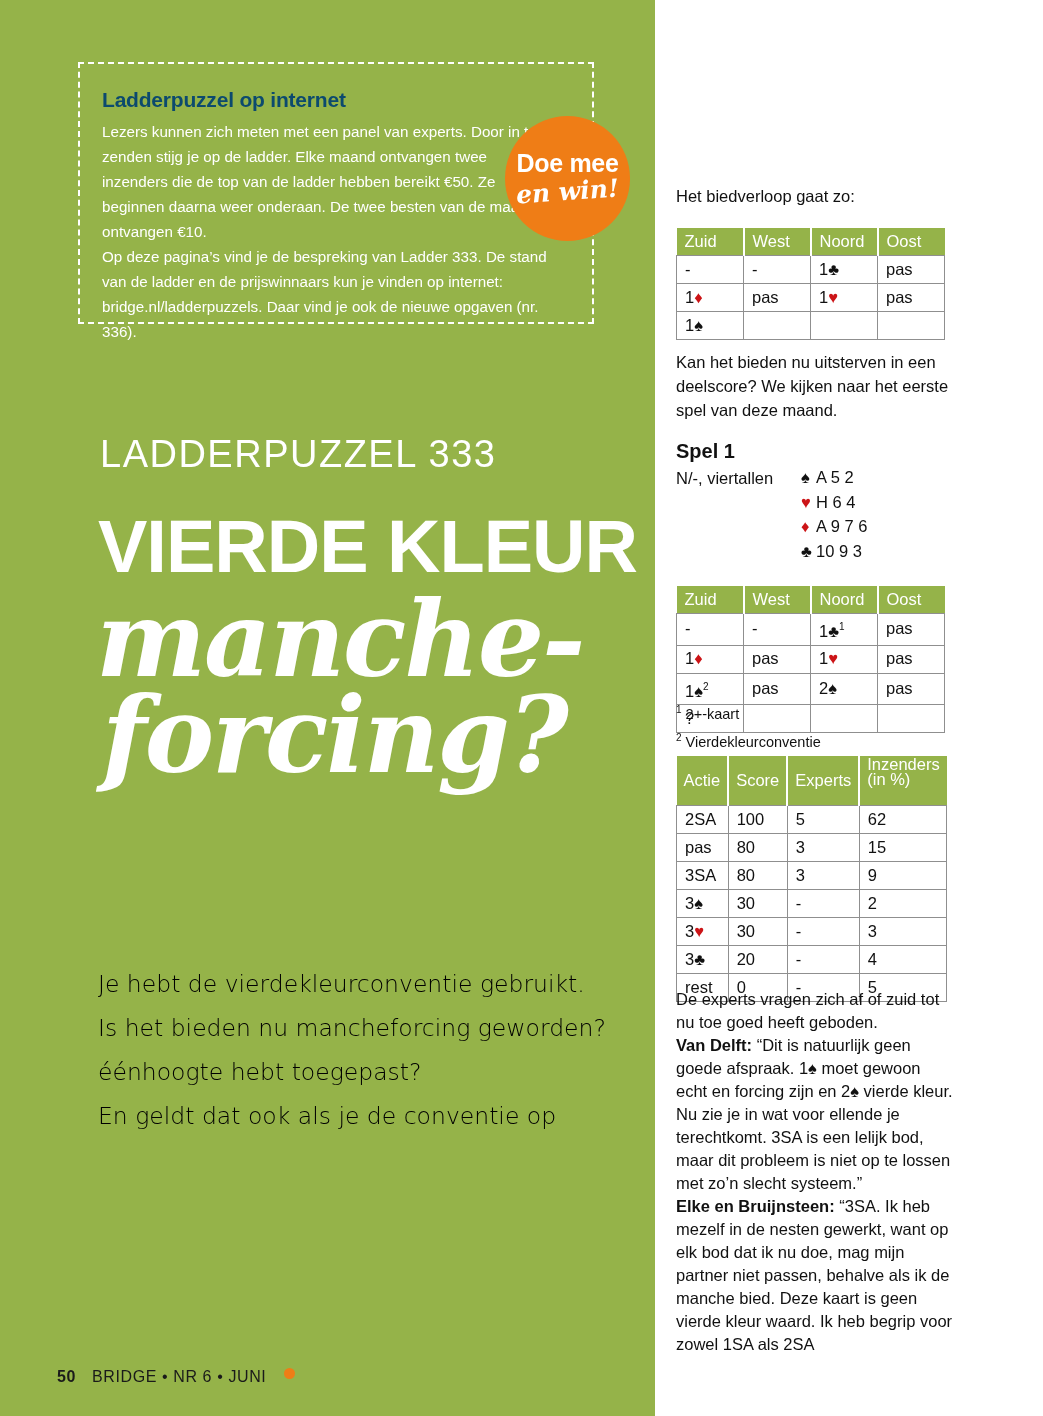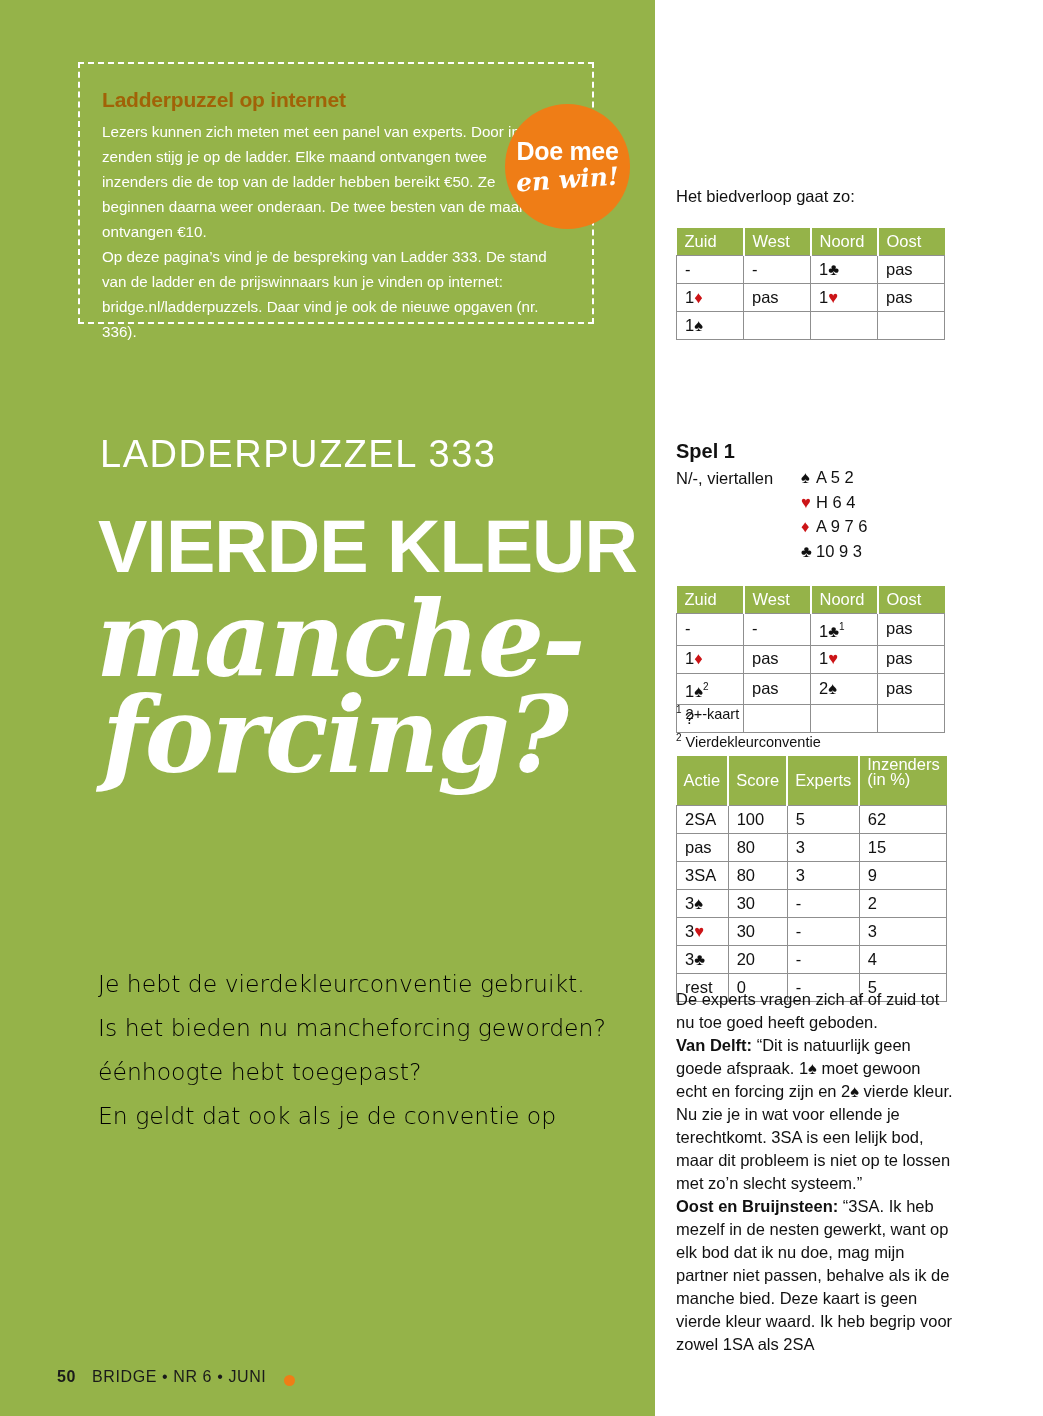--- a/index.html
+++ b/index.html
@@ -31,41 +31,41 @@
     top: 62px;
     width: 516px;
     height: 262px;
     border: 2px dashed #ffffff;
     box-sizing: border-box;
   }
   .intro-inner {
     padding: 24px 26px 0 22px;
   }
   .intro-title {
-    color: #a16207;
+    color: #0c4a6e;
     font-size: 21px;
     font-weight: bold;
     letter-spacing: -0.2px;
     margin: 0 0 7px 0;
     font-family: "Liberation Sans Narrow", "Liberation Sans", sans-serif;
   }
   .intro-body {
     color: #ffffff;
     font-size: 15.2px;
     line-height: 25px;
     width: 452px;
     font-family: "Liberation Sans Narrow", "Liberation Sans", sans-serif;
   }
   .intro-body p { margin: 0; }
 
   
   .badge {
     position: absolute;
     left: 505px;
-    top: 104px;
+    top: 116px;
     width: 125px;
     height: 125px;
     border-radius: 50%;
     background: #ef7d16;
     display: flex;
     flex-direction: column;
     align-items: center;
     justify-content: center;
     text-align: center;
   }
@@ -139,21 +139,21 @@
     font-weight: 300;
   }
   .subtitle p { margin: 0; }
 
   
   .footer {
     position: absolute;
     left: 57px;
     top: 1368px;
     display: flex;
-    align-items: flex-end;
+    align-items: flex-start;
     gap: 16px;
     color: #1a1a1a;
     font-size: 16px;
     letter-spacing: 0.6px;
     font-family: "Liberation Sans", sans-serif;
   }
   .footer .pageno { font-weight: bold; }
   .footer-dot {
     display: inline-block;
     width: 11px;
@@ -339,20 +339,23 @@
         <tr>
           <td>1<span class="suit">♠</span></td>
           <td></td>
           <td></td>
           <td></td>
         </tr>
       </tbody>
     </table>
   </div>
 
+  <div class="rc-text pos-q">
+    <p>Kan het bieden nu uitsterven in een deelscore? We kijken naar het eerste spel van deze maand.</p>
+  </div>
 
   <div class="pos-spel">
     <div class="spel-title">Spel 1</div>
     <div class="hand-wrap">
       <div class="vuln">N/-, viertallen</div>
       <div class="hand">
         <div class="suitrow">
           <span class="s">♠</span><span>A 5 2</span>
         </div>
         <div class="suitrow">
@@ -474,16 +477,16 @@
           <td>-</td>
           <td>5</td>
         </tr>
       </tbody>
     </table>
   </div>
 
   <div class="comm pos-comm">
     <p>De experts vragen zich af of zuid tot nu toe goed heeft geboden.</p>
     <p><b>Van Delft:</b><span> “Dit is natuurlijk geen goede afspraak. 1♠ moet gewoon echt en forcing zijn en 2♠ vierde kleur. Nu zie je in wat voor ellende je terechtkomt. 3SA is een lelijk bod, maar dit probleem is niet op te lossen met zo’n slecht systeem.”</span></p>
-    <p><b>Oost en Bruijnsteen:</b><span> “3SA. Ik heb mezelf in de nesten gewerkt, want op elk bod dat ik nu doe, mag mijn partner niet passen, behalve als ik de manche bied. Deze kaart is geen vierde kleur waard. Ik heb begrip voor zowel 1SA als 2SA</span></p>
+    <p><b>Elke en Bruijnsteen:</b><span> “3SA. Ik heb mezelf in de nesten gewerkt, want op elk bod dat ik nu doe, mag mijn partner niet passen, behalve als ik de manche bied. Deze kaart is geen vierde kleur waard. Ik heb begrip voor zowel 1SA als 2SA</span></p>
   </div>
 
 </div>
 
 </body></html>

